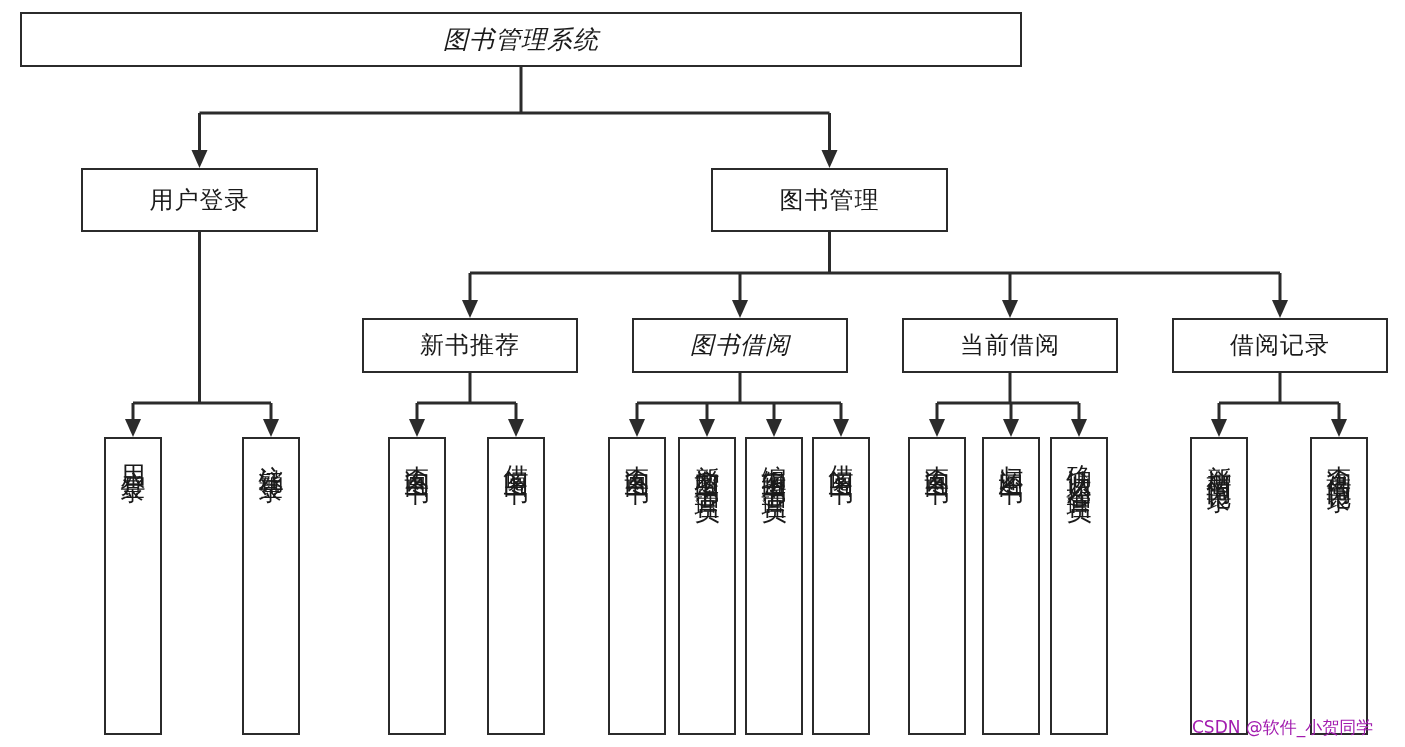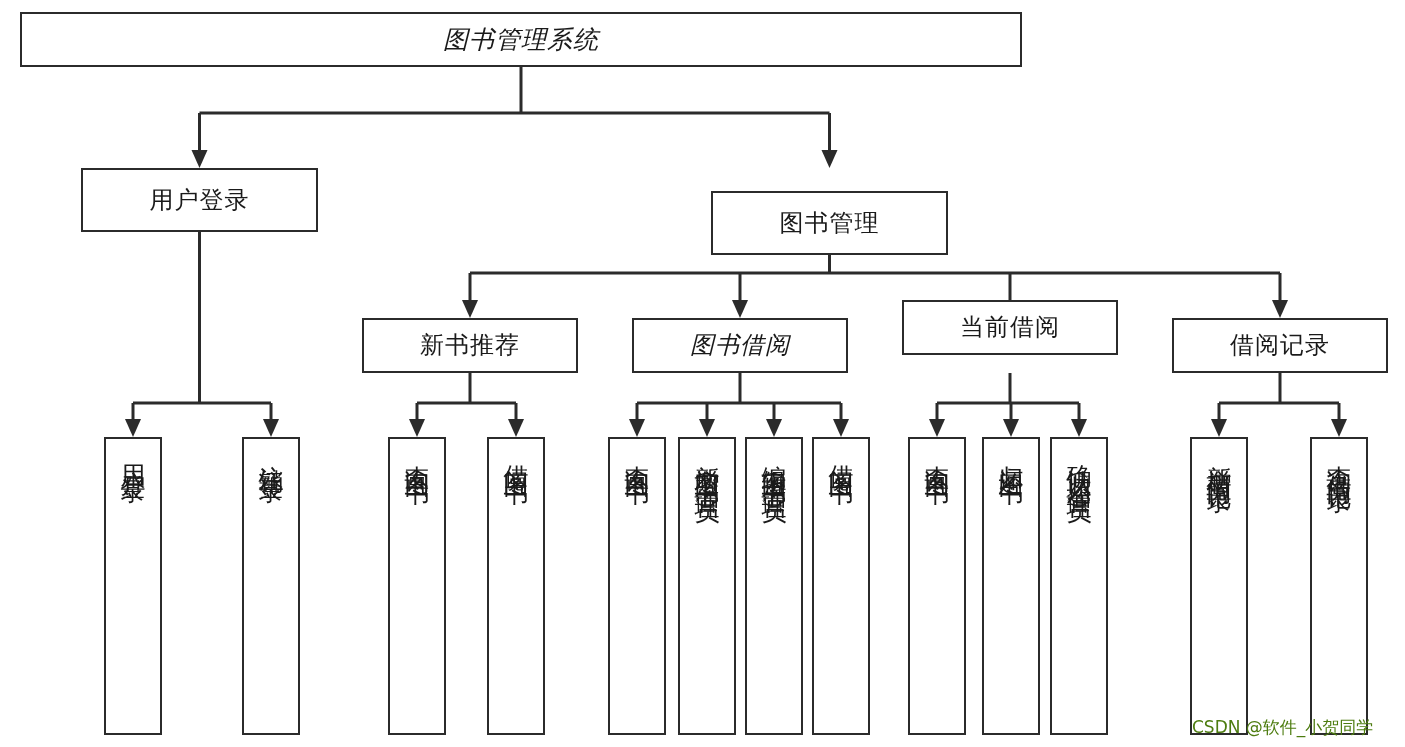--- a/index.html
+++ b/index.html
@@ -135,30 +135,30 @@
       <path d="M 1339 403 L 1339 420" stroke="#2b2b2b" stroke-width="3" fill="none" stroke-linecap="butt"></path>
       <polygon points="1331,419 1347,419 1339,437" fill="#2b2b2b"></polygon>
     </svg>
   <div id="node-layer">
       <div class="node-box horiz root" style="left: 20px; top: 12px; width: 1002px; height: 55px;">
         <span class="node-label">图书管理系统</span>
       </div>
       <div class="node-box horiz" style="left: 81px; top: 168px; width: 237px; height: 64px;">
         <span class="node-label">用户登录</span>
       </div>
-      <div class="node-box horiz" style="left: 711px; top: 168px; width: 237px; height: 64px; margin-top: 23px;">
+      <div class="node-box horiz" style="left: 711px; top: 168px; width: 237px; height: 64px;">
         <span class="node-label">图书管理</span>
       </div>
       <div class="node-box horiz" style="left: 362px; top: 318px; width: 216px; height: 55px;">
         <span class="node-label">新书推荐</span>
       </div>
       <div class="node-box horiz" style="left: 632px; top: 318px; width: 216px; height: 55px; font-style: italic;">
         <span class="node-label">图书借阅</span>
       </div>
-      <div class="node-box horiz" style="left: 902px; top: 300px; width: 216px; height: 55px;">
+      <div class="node-box horiz" style="left: 902px; top: 318px; width: 216px; height: 55px;">
         <span class="node-label">当前借阅</span>
       </div>
       <div class="node-box horiz" style="left: 1172px; top: 318px; width: 216px; height: 55px;">
         <span class="node-label">借阅记录</span>
       </div>
       <div class="node-box vert" style="left: 104px; top: 437px; width: 58px; height: 298px;">
         <span class="node-label">用户登录</span>
       </div>
       <div class="node-box vert" style="left: 242px; top: 437px; width: 58px; height: 298px;">
         <span class="node-label">注销登录</span>
@@ -190,14 +190,14 @@
       <div class="node-box vert" style="left: 1050px; top: 437px; width: 58px; height: 298px;">
         <span class="node-label">确认归还（管理员）</span>
       </div>
       <div class="node-box vert" style="left: 1190px; top: 437px; width: 58px; height: 298px;">
         <span class="node-label">新增借阅记录</span>
       </div>
       <div class="node-box vert" style="left: 1310px; top: 437px; width: 58px; height: 298px;">
         <span class="node-label">查询借阅记录</span>
       </div>
     </div>
-  <div class="watermark" style="left: 1192px; top: 716px; color: #4d7c0f;">CSDN @软件_小贺同学</div>
+  <div class="watermark" style="left: 1192px; top: 716px; color: #a21caf;">CSDN @软件_小贺同学</div>
 </div>
 
 </body></html>

